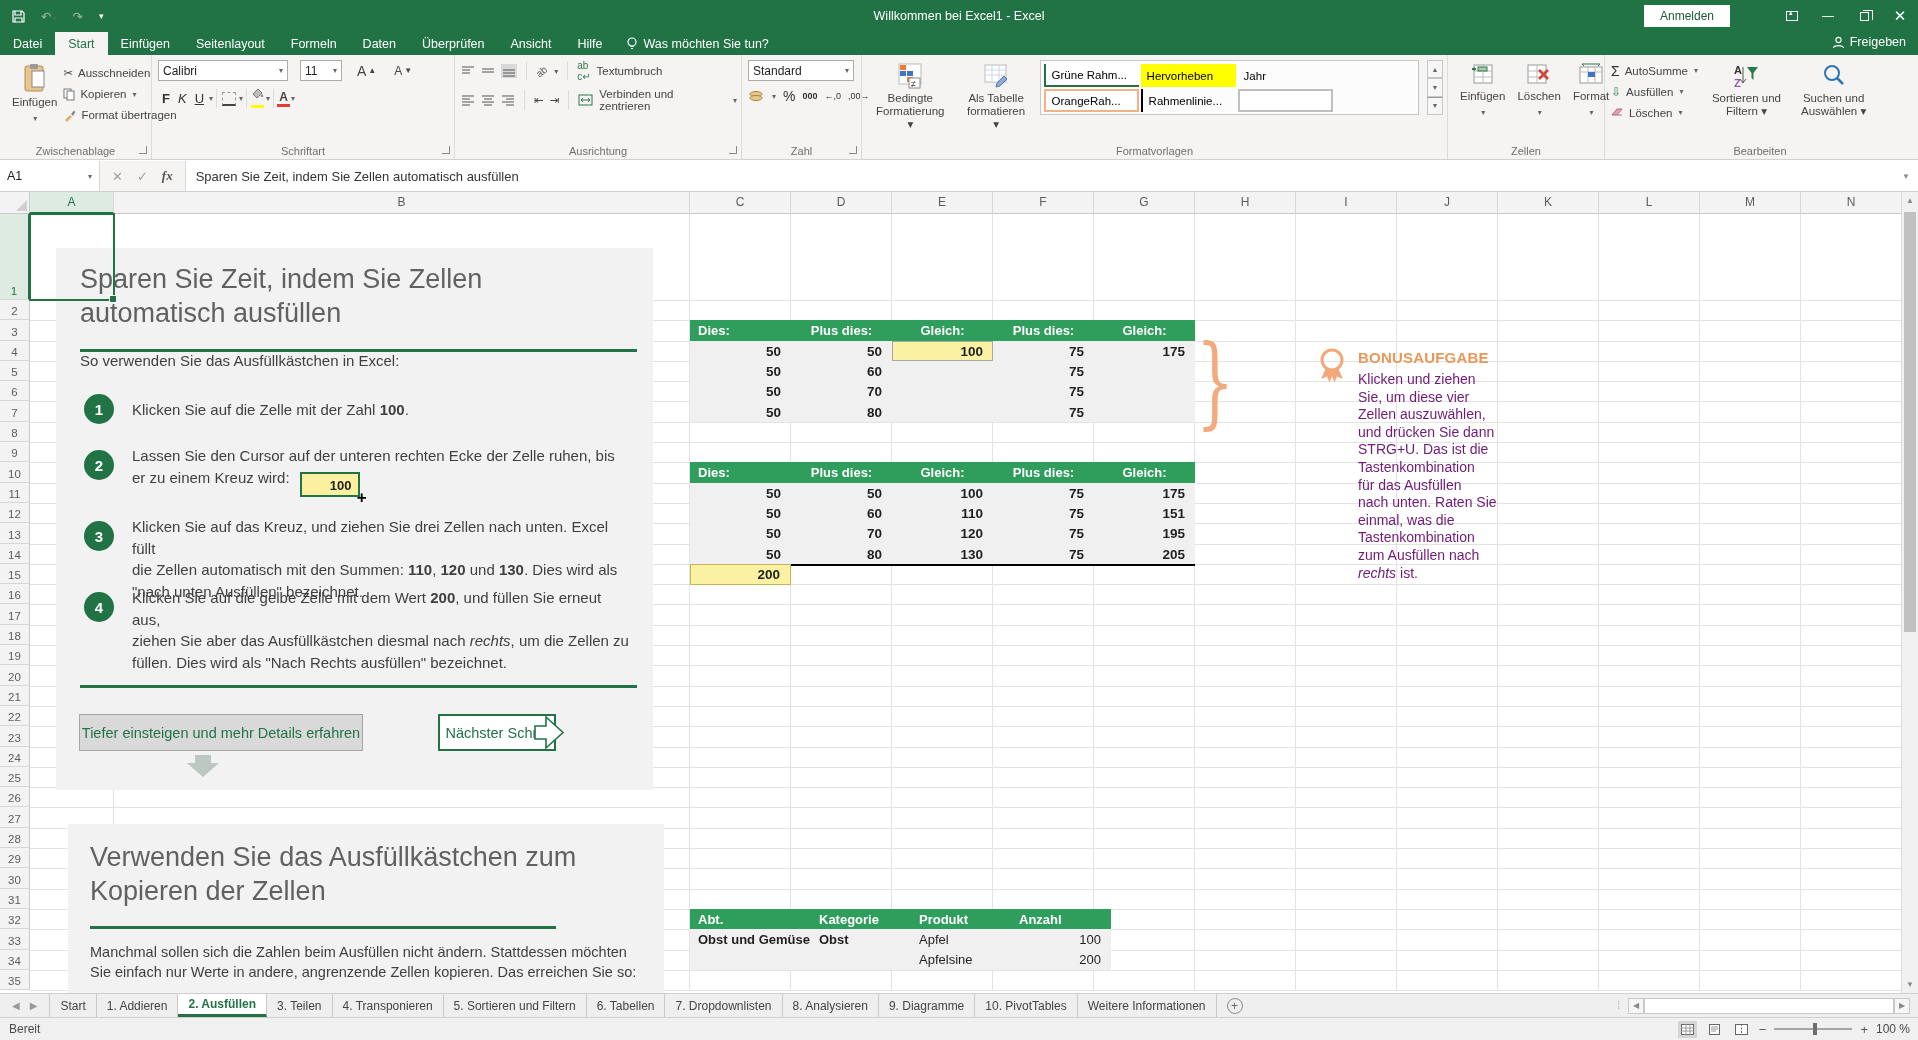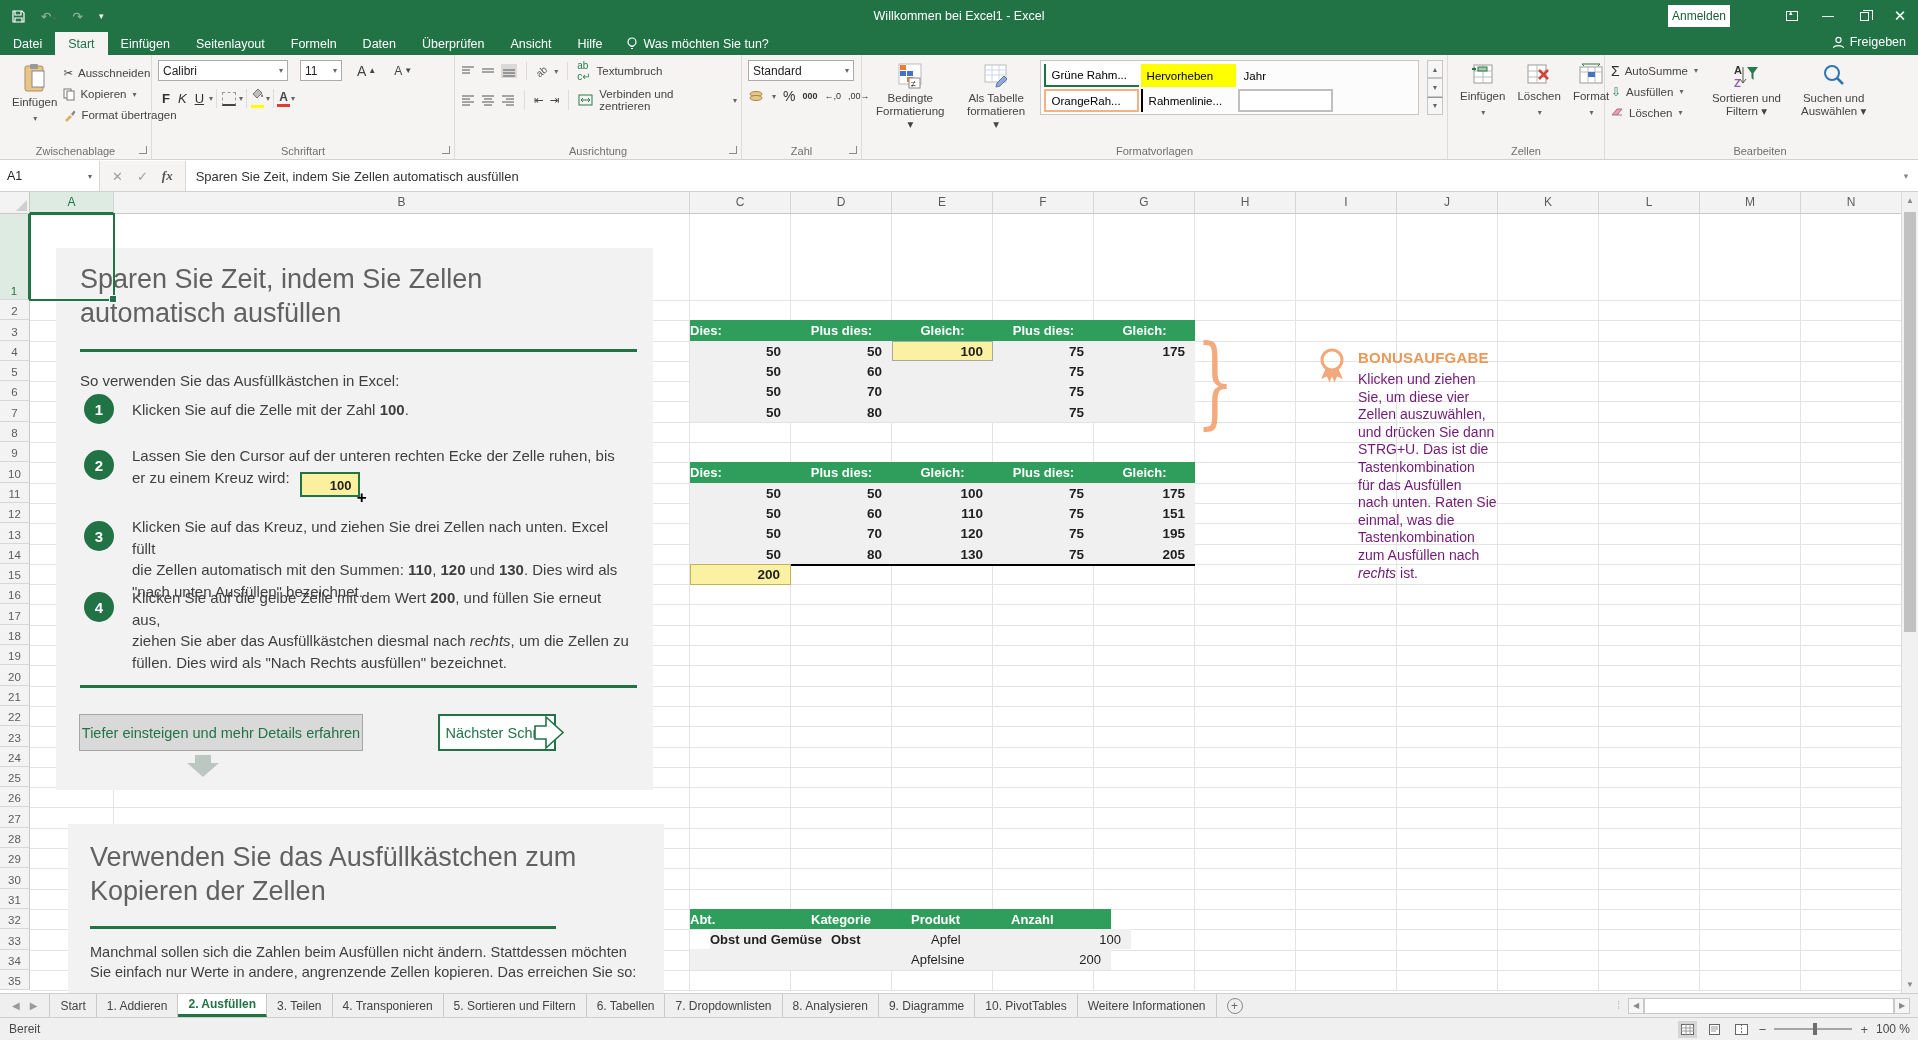--- a/index.html
+++ b/index.html
@@ -7,21 +7,21 @@
   #app{position:relative;width:1918px;height:1040px;background:#fff;overflow:hidden;
        font-family:"Liberation Sans",sans-serif;color:#444}
 
   
   .titlebar{position:absolute;top:0;left:0;width:100%;height:32px;background:#217346;color:#fff;
             display:flex;align-items:center;font-size:12.5px}
   .qat{display:flex;gap:16px;align-items:center;padding-left:12px}
   .qat .dim{opacity:.5}
   .apptitle{position:absolute;left:50%;top:0;height:32px;line-height:32px;transform:translateX(-50%);font-size:12.5px}
   .winbtns{position:absolute;right:0;top:0;height:32px;display:flex;align-items:center}
-  .signin{background:#fff;color:#1c5c38;font-size:12px;padding:4px 4px;margin-right:44px;cursor:default}
+  .signin{background:#fff;color:#1c5c38;font-size:12px;padding:4px 16px;margin-right:44px;cursor:default}
   .wbtn{width:36px;height:32px;display:flex;align-items:center;justify-content:center;font-size:12px}
   .restore-sq{width:9px;height:9px;border:1px solid #fff;position:relative}
   .restore-sq:before{content:"";position:absolute;left:2px;top:-3px;width:9px;height:9px;border:1px solid #fff;border-left:none;border-bottom:none}
   .ribicon{width:12px;height:10px;border:1px solid #fff;position:relative}
   .ribicon:before{content:"▴";position:absolute;left:2px;top:-3px;font-size:7px}
 
   
   .menurow{position:absolute;top:32px;left:0;width:100%;height:23px;background:#217346;display:flex;color:#fff;font-size:12.5px}
   .mtab{padding:0 13px;display:flex;align-items:center;height:23px}
   .mtab.active{background:#f5f4f2;color:#217346}
@@ -94,21 +94,21 @@
             display:flex;align-items:center;justify-content:center;cursor:default}
   .downarrow-stem{position:absolute;width:16px;height:8px;background:#bcc7c1}
   .downarrow-tri{position:absolute;width:0;height:0;border-left:16px solid transparent;border-right:16px solid transparent;border-top:14px solid #bcc7c1}
   .btn-next{position:absolute;background:#fff;border:2px solid #217346;color:#217346;font-size:14.5px;
             display:flex;align-items:center;justify-content:center;cursor:default}
 
   .xtable{position:absolute;z-index:3}
   .trow{display:flex}
   .thcell{background:#2f9e5c;color:#fff;font-size:13px;font-weight:700;display:flex;align-items:center;flex:none}
   .tccell{background:#f0f0f0;font-size:13.5px;font-weight:600;color:#1f1f1f;display:flex;align-items:center;flex:none}
-  .al{justify-content:flex-start;}
+  .al{justify-content:flex-start;padding-left:8px}
   .ar{justify-content:flex-end;padding-right:10px}
   .ac{justify-content:center}
   .hl{background:#fbf1a3;box-shadow:inset 0 0 0 1px #a8a8a8}
   .sumline{position:absolute;left:0;width:505px;border-top:2px solid #000}
   .sumcell{position:absolute;left:0;width:101px;height:21px;background:#fbf1a3;border:1px solid #c5b35a;
            font-size:13.5px;font-weight:600;color:#1f1f1f;text-align:right;padding:2px 10px 0 0}
 
   .brace{position:absolute;z-index:3;color:#f2aa7e;font-family:"DejaVu Serif",serif;font-size:100px;line-height:88px;
          transform:scaleX(.6);transform-origin:left center}
   .bonus-h{position:absolute;z-index:3;font-size:15px;font-weight:700;color:#e8995a;letter-spacing:.2px}
@@ -592,21 +592,21 @@
         <div class="rhcell" style="height: 20.3px;">33</div>
         <div class="rhcell" style="height: 20.3px;">34</div>
         <div class="rhcell" style="height: 20.3px;">35</div>
       </div>
 
     <div class="card" style="left:56px;top:56px;width:597px;height:542px">
       <div class="h1" style="position:absolute;left:24px;top:14px">
         <span>Sparen Sie Zeit, indem Sie Zellen</span><br><span>automatisch ausfüllen</span>
       </div>
       <div class="grule" style="left:24px;top:101px;width:557px"></div>
-      <div class="intro" style="left:24px;top:124px">So verwenden Sie das Ausfüllkästchen in Excel:</div>
+      <div class="intro" style="left:24px;top:104px">So verwenden Sie das Ausfüllkästchen in Excel:</div>
       <div id="steps">
           <div class="stepc" style="left: 28px; top: 146px;">1</div>
           <div class="steptext" style="left: 76px; top: 151px;"><span>Klicken Sie auf die Zelle mit der Zahl </span><span style="font-weight: 700;">100</span><span>.</span></div>
           <div class="stepc" style="left: 28px; top: 202px;">2</div>
           <div class="steptext" style="left: 76px; top: 197px;"><span>Lassen Sie den Cursor auf der unteren rechten Ecke der Zelle ruhen, bis</span><br><span>er zu einem Kreuz wird:</span><span class="cellbox">100<span class="plus">+</span></span></div>
           <div class="stepc" style="left: 28px; top: 273px;">3</div>
           <div class="steptext" style="left: 76px; top: 268px;"><span>Klicken Sie auf das Kreuz, und ziehen Sie drei Zellen nach unten. Excel füllt</span><br><span>die Zellen automatisch mit den Summen: </span><span style="font-weight: 700;">110</span><span>, </span><span style="font-weight: 700;">120</span><span> und </span><span style="font-weight: 700;">130</span><span>. Dies wird als</span><br><span>"nach unten Ausfüllen" bezeichnet.</span></div>
           <div class="stepc" style="left: 28px; top: 344px;">4</div>
           <div class="steptext" style="left: 76px; top: 339px;"><span>Klicken Sie auf die gelbe Zelle mit dem Wert </span><span style="font-weight: 700;">200</span><span>, und füllen Sie erneut aus,</span><br><span>ziehen Sie aber das Ausfüllkästchen diesmal nach </span><span style="font-style: italic;">rechts</span><span>, um die Zellen zu</span><br><span>füllen. Dies wird als "Nach Rechts ausfüllen" bezeichnet.</span></div>
         </div>
@@ -707,21 +707,21 @@
         <div class="sumcell" style="top: 102.2px;">200</div>
       </div>
     <div class="xtable" id="t3" style="left:690px;top:717px">
         <div class="trow">
           <div class="thcell al" style="width: 121px; height: 20px;">Abt.</div>
           <div class="thcell al" style="width: 100px; height: 20px;">Kategorie</div>
           <div class="thcell al" style="width: 100px; height: 20px;">Produkt</div>
           <div class="thcell al" style="width: 100px; height: 20px;">Anzahl</div>
         </div>
         <div class="trow">
-          <div class="tccell al" style="width: 121px; height: 20.3px; font-weight: 700; font-size: 13px; margin-left: 20px;">Obst und Gemüse</div>
+          <div class="tccell al" style="width: 121px; height: 20.3px; font-weight: 700; font-size: 13px;">Obst und Gemüse</div>
           <div class="tccell al" style="width: 100px; height: 20.3px; font-weight: 700; font-size: 13px;">Obst</div>
           <div class="tccell al" style="width: 100px; height: 20.3px; font-weight: 400; font-size: 13px;">Apfel</div>
           <div class="tccell ar" style="width: 100px; height: 20.3px; font-weight: 400; font-size: 13px;">100</div>
         </div>
         <div class="trow">
           <div class="tccell al" style="width: 121px; height: 20.3px; font-weight: 700; font-size: 13px;"></div>
           <div class="tccell al" style="width: 100px; height: 20.3px; font-weight: 700; font-size: 13px;"></div>
           <div class="tccell al" style="width: 100px; height: 20.3px; font-weight: 400; font-size: 13px;">Apfelsine</div>
           <div class="tccell ar" style="width: 100px; height: 20.3px; font-weight: 400; font-size: 13px;">200</div>
         </div>

